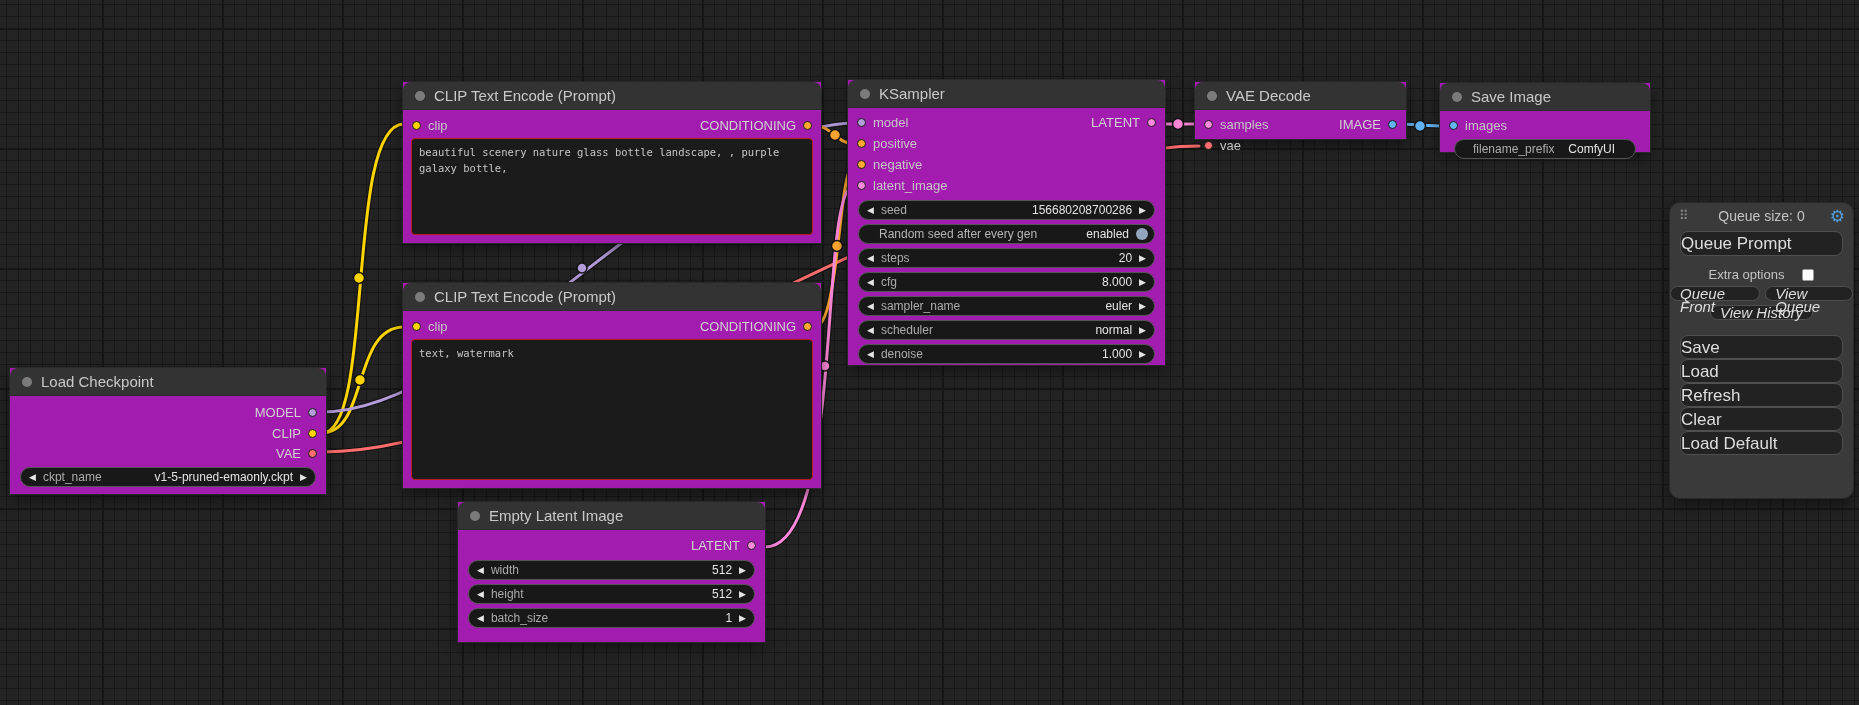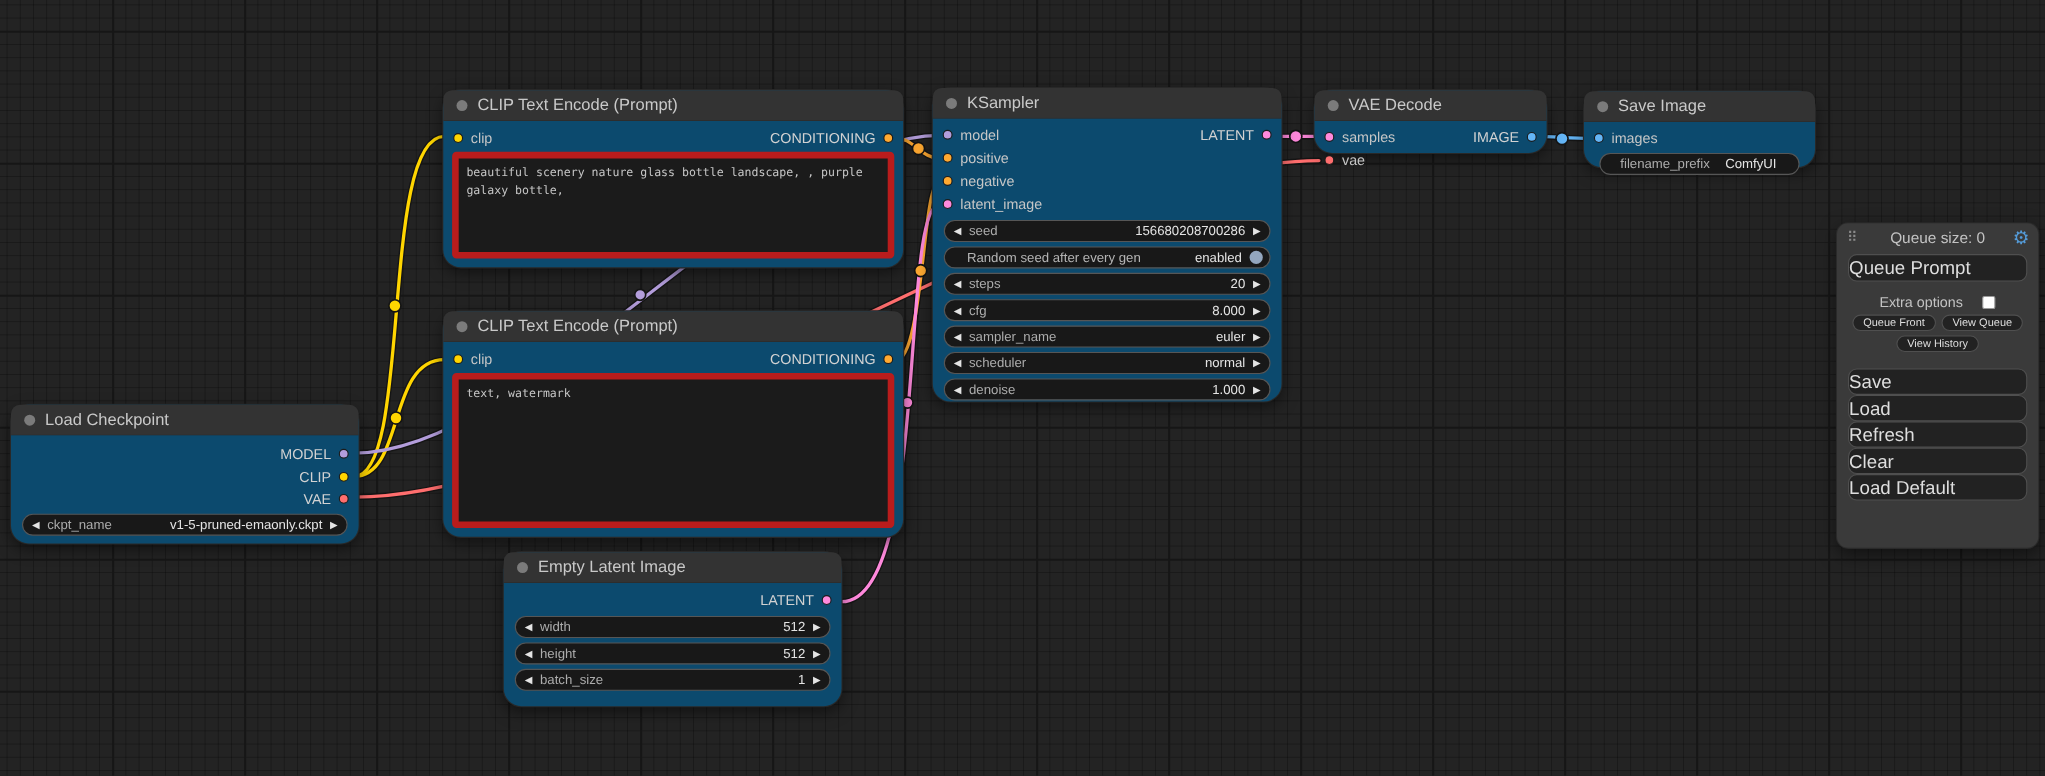--- a/index.html
+++ b/index.html
@@ -15,21 +15,21 @@
       linear-gradient(to bottom,rgba(0,0,0,.28) 1px,transparent 1px);
     background-size:120px 120px,120px 120px,12px 12px,12px 12px;
     background-position:102px 28px,102px 28px,6px 4px,6px 4px;
   }
   #wires { position:absolute; left:0; top:0; z-index:1; pointer-events:none; }
   .wire-under { fill:none; stroke:#141414; stroke-width:5.5; stroke-linecap:round; opacity:.9; }
   .wire { fill:none; stroke-width:3; stroke-linecap:round; }
 
   .node {
     position:absolute; z-index:2;
-    background:#0c4a6e; border-radius:16px;
+    background:#a21caf; border-radius:0;
     box-shadow:0 0 0 1px #282828, 0 5px 14px rgba(0,0,0,.5);
   }
   .node-title { height:28px; display:flex; align-items:center; gap:9px; padding:0 12px;
     background:#333333; border-radius:8px 8px 0 0; border-bottom:1px solid #2d2d2d; }
   .title-dot { width:10px; height:10px; border-radius:50%; background:#7b7b7b; flex:none; }
   .title-text { font-size:15px; color:#c9c9c9; white-space:nowrap; }
 
   .ports { padding-top:4px; }
   .prow { height:21px; display:flex; align-items:center; padding:0 9px; }
   .in-port { display:flex; align-items:center; gap:7px; }
@@ -40,39 +40,39 @@
 
   .widget { height:20px; margin:4px 10px 0; background:#181818; border:1px solid #565656;
     border-radius:10px; display:flex; align-items:center; padding:0 8px; font-size:12px; white-space:nowrap; }
   .w-arrow { color:#e4e4e4; font-size:9px; line-height:1; cursor:pointer; }
   .w-label { color:#acacac; margin-left:7px; }
   .w-value { margin-left:auto; color:#e4e4e4; margin-right:7px; }
   .w-center-label { color:#b5b5b5; margin-left:12px; }
   .toggle-dot { width:12px; height:12px; border-radius:50%; background:#93a6be; flex:none; margin-right:-2px; }
 
   .prompt-box { position:absolute; left:8px; right:8px; top:56px; bottom:8px;
-    background:#1b1b1b; border-radius:4px; border:6px solid #b91c1c; padding:5px 7px;
+    background:#1b1b1b; border-radius:4px; border:1px solid #b91c1c; padding:5px 7px;
     font-family:"DejaVu Sans Mono", monospace; font-size:10.5px; line-height:1.55;
     color:#c6c6c6; overflow:hidden; white-space:pre-wrap; word-break:break-word; }
 
   
   #queue-panel { position:absolute; z-index:3; left:1670px; top:203px; width:183px; height:295px;
     background:#3a3a3a; border-radius:10px; box-shadow:0 0 0 1px #2a2a2a, 0 6px 16px rgba(0,0,0,.5); }
   .qp-header { position:relative; height:26px; display:flex; align-items:center; justify-content:center; }
   .qp-drag { position:absolute; left:9px; top:5px; color:#8a8a8a; font-size:13px; cursor:grab; }
   .qp-size { font-size:14px; color:#c3c3c3; }
   .qp-gear { position:absolute; right:8px; top:3px; color:#549bd8; font-size:17px; cursor:pointer; }
   .qp-btn { display:block; background:#222222; border:1px solid #4f4f4f; border-radius:8px;
     color:#dedede; text-align:left; cursor:pointer; font-family:inherit; }
   .qp-main { width:163px; height:25px; margin:2px auto 0; font-size:17px; line-height:23px; }
   .qp-extra { margin-top:11px; display:flex; align-items:center; justify-content:center; gap:18px; }
   .qp-extra-label { font-size:13px; color:#c3c3c3; }
   .qp-check { width:12px; height:12px; background:#ffffff; border:1px solid #9a9a9a; border-radius:2px; cursor:pointer; }
   .qp-smallrow { margin-top:4px; display:flex; justify-content:center; gap:5px; }
-  .qp-small { height:15px; font-size:10px; line-height:13px; border-radius:8px; padding:0 9px; }
+  .qp-small { height:15px; font-size:15px; line-height:13px; border-radius:8px; padding:0 9px;font-style:italic; }
   .qp-history { margin:4px auto 0; width:max-content; }
   .qp-big { width:163px; height:24px; margin:0 auto 0; font-size:17px; line-height:21px; }
   .qp-big.first { margin-top:15px; }
 </style>
 </head>
 <body>
 
 <svg id="wires" width="1859" height="705">
 
   <path class="wire-under" d="M322,433 C375,433 345,124 404,124"></path>

